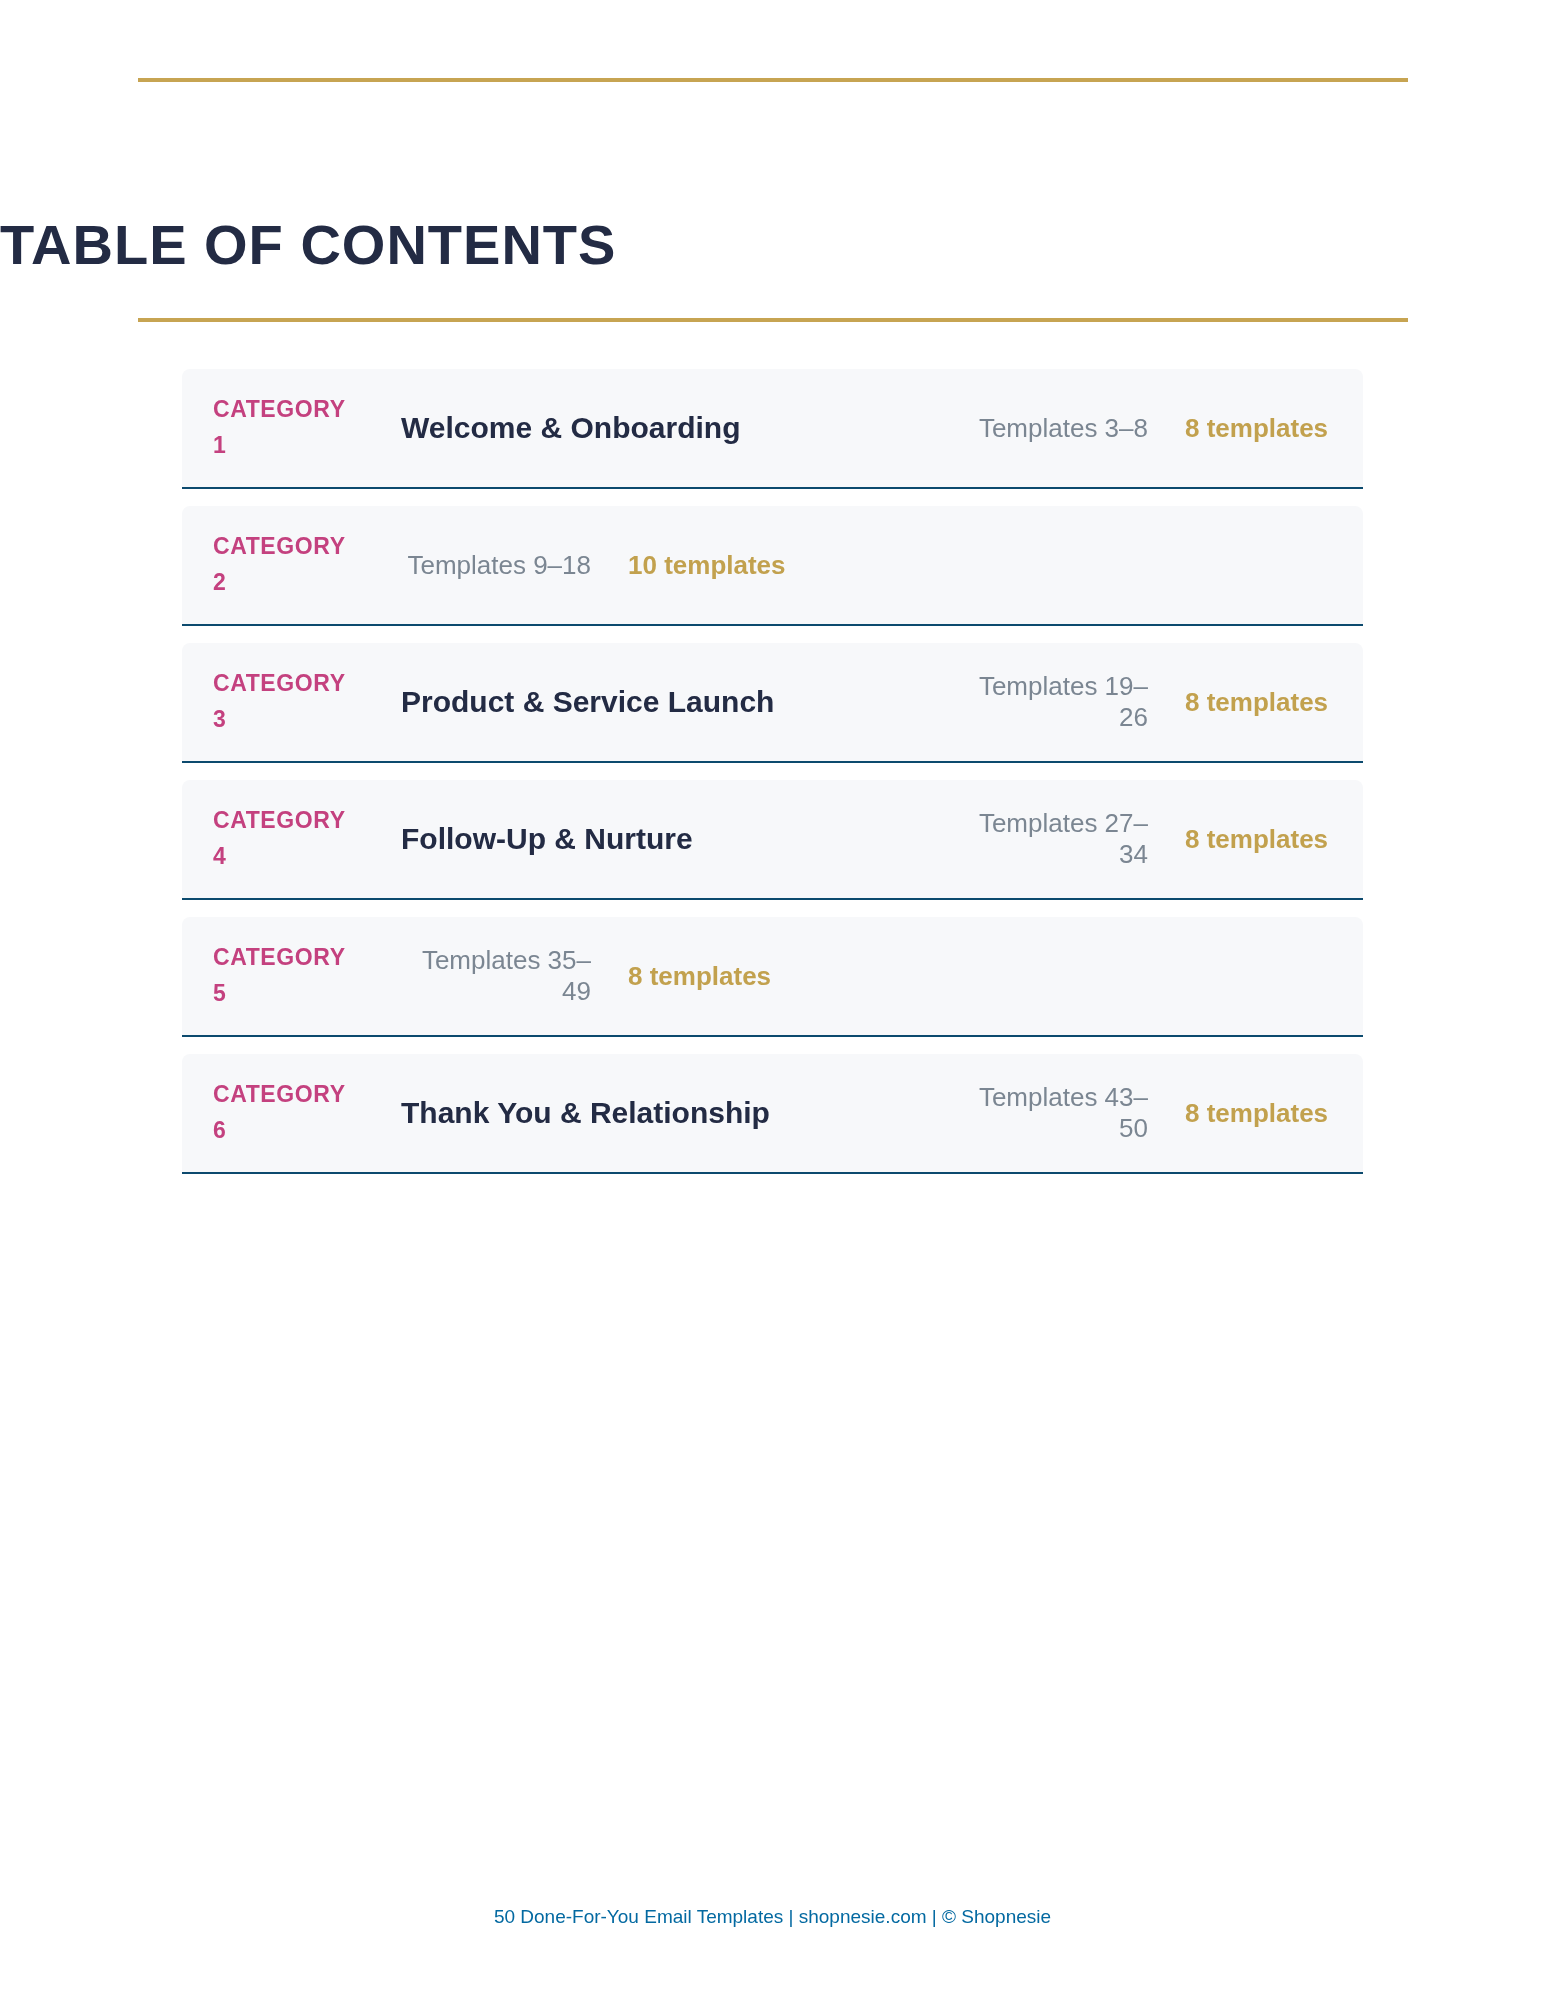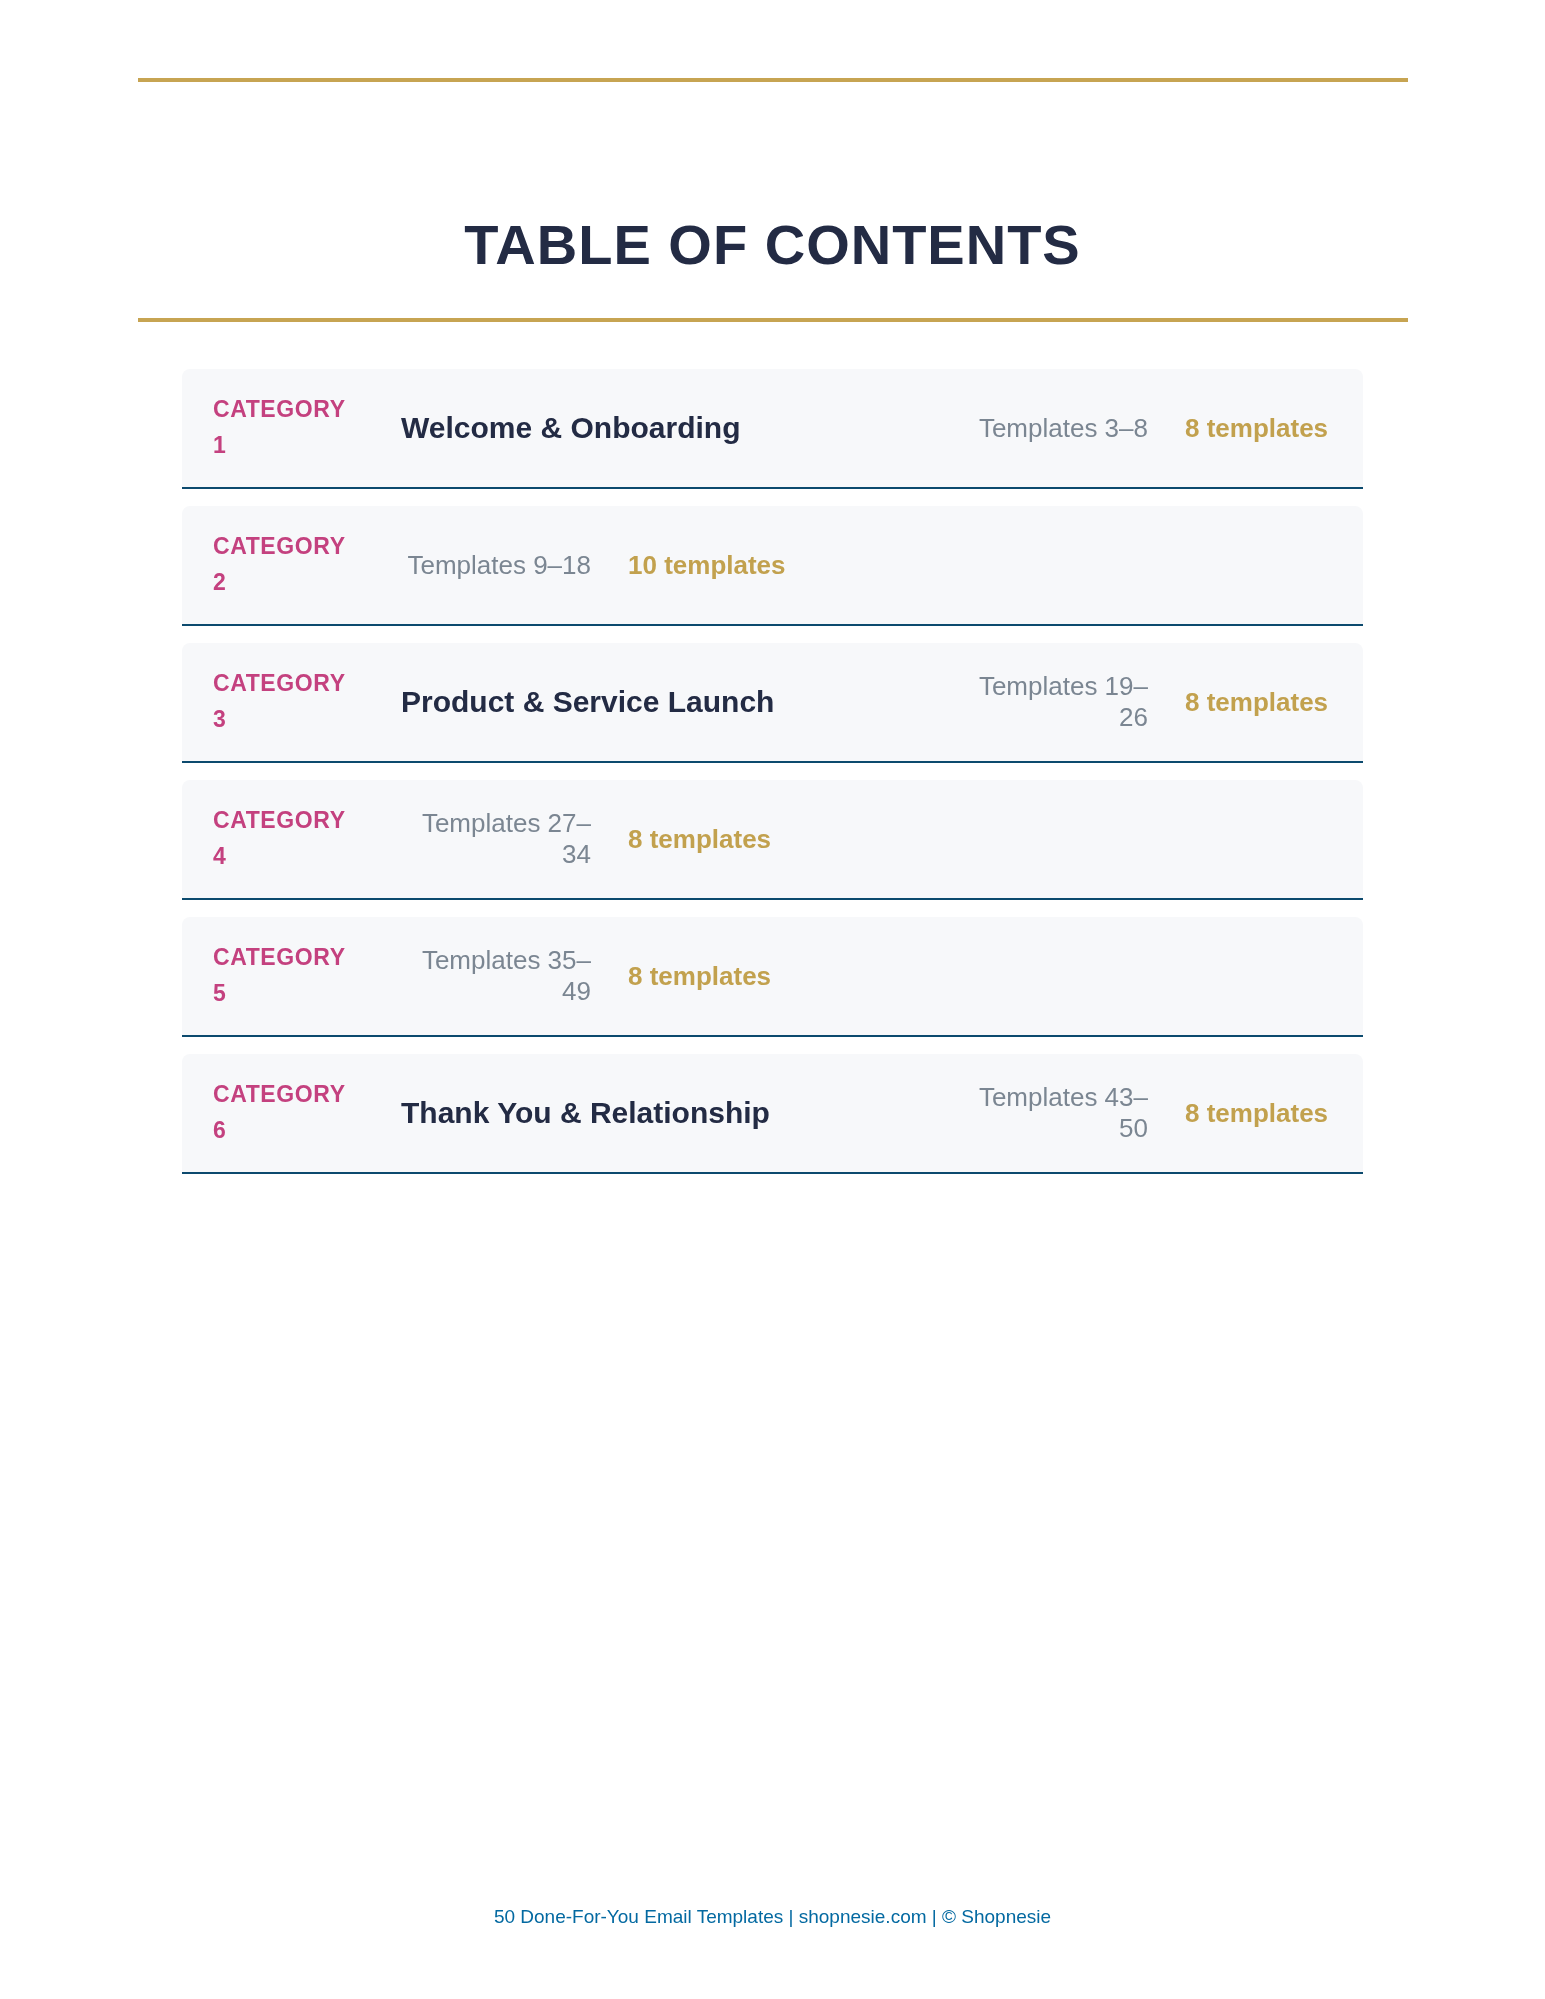--- a/index.html
+++ b/index.html
@@ -21,21 +21,20 @@
     background: #c7a452;
   }
   .rule-top { top: 78px; }
   .rule-title { top: 318px; }
   .title {
     position: absolute;
     top: 212px;
     left: 0;
     right: 0;
     margin: 0;
-    text-align: center;
     font-size: 56px;
     font-weight: bold;
     letter-spacing: 1px;
     color: #232b44;
   }
   .toc {
     position: absolute;
     top: 369px;
     left: 182px;
     width: 1181px;
@@ -128,20 +127,21 @@
     <div class="row-title">Product &amp; Service Launch</div>
     <div class="range">Templates 19–26</div>
     <div class="count">8 templates</div>
   </div>
 
   <div class="toc-row">
     <div class="cat">
       <span>CATEGORY</span>
       <span>4</span>
     </div>
+    <div class="row-title">Follow-Up &amp; Nurture</div>
     <div class="range">Templates 27–34</div>
     <div class="count">8 templates</div>
   </div>
 
   <div class="toc-row">
     <div class="cat">
       <span>CATEGORY</span>
       <span>5</span>
     </div>
     <div class="range">Templates 35–49</div>

